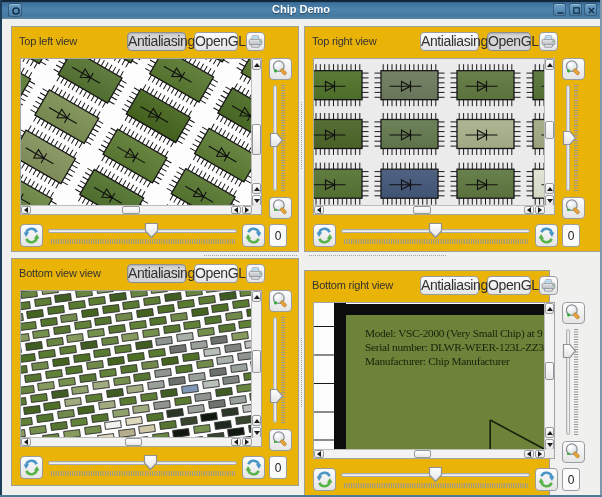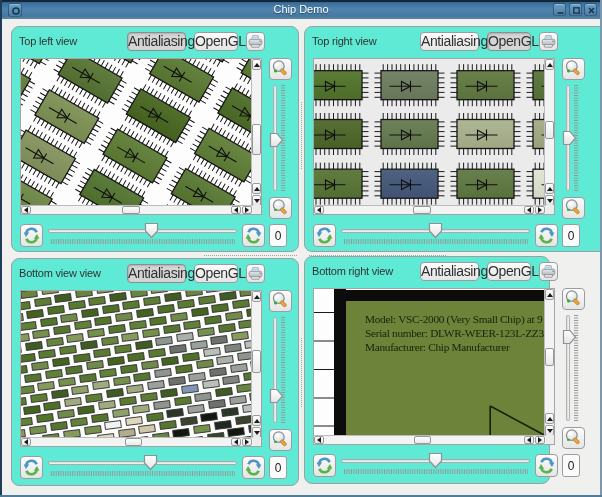--- a/index.html
+++ b/index.html
@@ -1,24 +1,24 @@
 <!DOCTYPE html>
 <html><head><meta charset="utf-8"><style>
 *{margin:0;padding:0;box-sizing:border-box}
 body{width:602px;height:497px;overflow:hidden}
 #w{position:relative;width:602px;height:497px;background:#f0f0ef;font-family:"Liberation Sans",sans-serif;overflow:hidden}
 #tb{position:absolute;left:0;top:0;width:602px;height:19px;
  background:linear-gradient(180deg,#12273a 0%,#13273b 8%,#3c6f9c 14%,#4d83ad 50%,#45799f 85%,#5d87a3 100%);}
-#tb .title{position:absolute;left:0;right:0;top:3px;text-align:center;font-size:11px;font-weight:normal;color:#ffffff;text-shadow:0 1px 1px rgba(0,0,0,.45)}
+#tb .title{position:absolute;left:0;right:0;top:3px;text-align:center;font-size:11px;font-weight:bold;color:#ffffff;text-shadow:0 1px 1px rgba(0,0,0,.45)}
 .tbtn{position:absolute;top:3px;width:13px;height:13px;border-radius:3px;
  background:linear-gradient(#6ba0c5,#4a7fa8);border:1px solid rgba(20,48,72,.55);box-shadow:inset 0 1px 0 rgba(255,255,255,.3)}
 #brdL{position:absolute;left:0;top:0;width:2px;height:497px;background:#1e3d58}
 #brdR{position:absolute;right:0;top:0;width:2px;height:497px;background:#7b98ad}
 #brdB{position:absolute;left:0;bottom:0;width:602px;height:2px;background:#4f7d99}
-.panel{position:absolute;border:1px solid #9d9fa1;border-radius:8px;background:#5eead4}
+.panel{position:absolute;border:1px solid #9d9fa1;border-radius:0;background:#eab308}
 .plabel{position:absolute;left:7px;top:8px;font-size:11px;letter-spacing:-0.2px;color:#333333}
 .btn{position:absolute;border:1px solid #9a9da0;border-radius:4px;text-align:center;font-size:14px;letter-spacing:-0.4px;color:#303030;
  background:linear-gradient(#fdfdfd,#f1f1f1 45%,#e5e5e5);line-height:17px}
 .btn.pressed{background:#d5d5d5;border-color:#8a8d90;box-shadow:inset 1px 1px 2px rgba(0,0,0,.18)}
 .btn.icon{display:flex;align-items:center;justify-content:center;padding:0}
 .view{position:absolute;border:1px solid #a2a4a6;overflow:hidden}
 .vcontent{position:absolute;left:0;top:0;width:232px;height:148px;overflow:hidden}
 .sbv{position:absolute;right:0;top:0;width:10px;height:148px;background:#f3f3f3;border-left:1px solid #bcbcbc}
 .corner{position:absolute;right:0;bottom:0;width:10px;height:9px;background:#ededed}
 .sbh{position:absolute;left:0;bottom:0;width:232px;height:9px;background:#f3f3f3;border-top:1px solid #bcbcbc}
@@ -1009,21 +1009,21 @@
 <g transform="translate(19,0) scale(-1,1)">
 <path d="M4.2 7.6 A5.4 5.4 0 0 1 14.6 6.2" fill="none" stroke="#4b96c5" stroke-width="2.6"></path>
 <path d="M1.6 6.6 L7.2 6.2 L4.0 11.0 Z" fill="#4b96c5"></path>
 <path d="M14.8 11.4 A5.4 5.4 0 0 1 4.4 12.8" fill="none" stroke="#58b349" stroke-width="2.6"></path>
 <path d="M17.4 12.4 L11.8 12.8 L15.0 8.0 Z" fill="#58b349"></path>
 </g>
 </svg>
       </div>
   <div class="spin" style="left:257px;top:197px;width:18px;height:23px">0</div>
 </div>
-<div class="panel" style="left:304px;top:256px;width:246px;height:228px">
+<div class="panel" style="left:304px;top:270px;width:246px;height:228px">
   <div class="plabel">Bottom right view</div>
   <div class="btn" style="left:115px;top:5px;width:59px;height:19px">Antialiasing</div>
   <div class="btn" style="left:182px;top:5px;width:44px;height:19px">OpenGL</div>
   <div class="btn icon" style="left:234px;top:5px;width:19px;height:19px">
         <svg width="17" height="17" viewBox="0 0 17 17">
 <path d="M4.6 6.5 L5.6 2.6 L11.2 2.6 L12 6.5 Z" fill="#f2f6fa" stroke="#9aa2ab" stroke-width="0.8"></path>
 <path d="M5.3 3.4 L10.8 3.4 L11.3 5.3 L5 5.3 Z" fill="#a8d4f2"></path>
 <rect x="2.2" y="6.3" width="12.6" height="5.6" rx="1.4" fill="url(#pr)" stroke="#8d9399" stroke-width="0.9"></rect>
 <path d="M4 11.6 L4.8 14.2 L12 14.2 L12.8 11.6 Z" fill="#e8eaec" stroke="#8d9399" stroke-width="0.9"></path>
 <rect x="12.3" y="7.6" width="1.6" height="1.2" fill="#5a9e5a"></rect>

